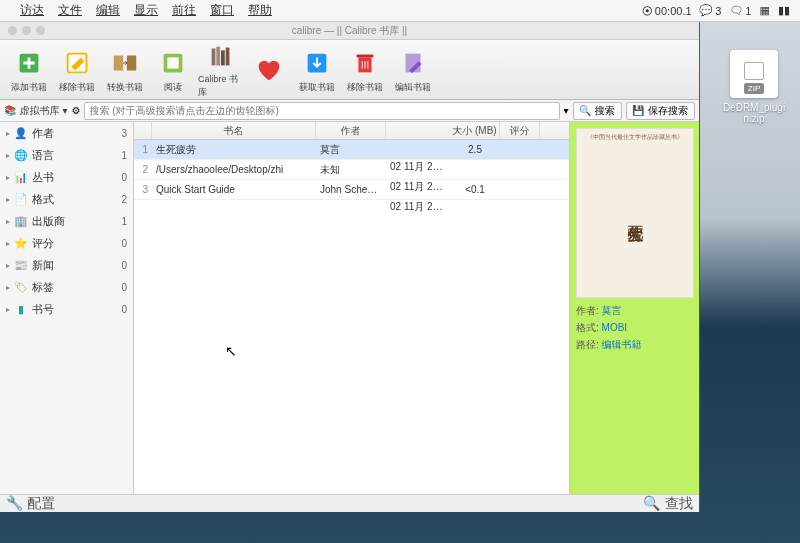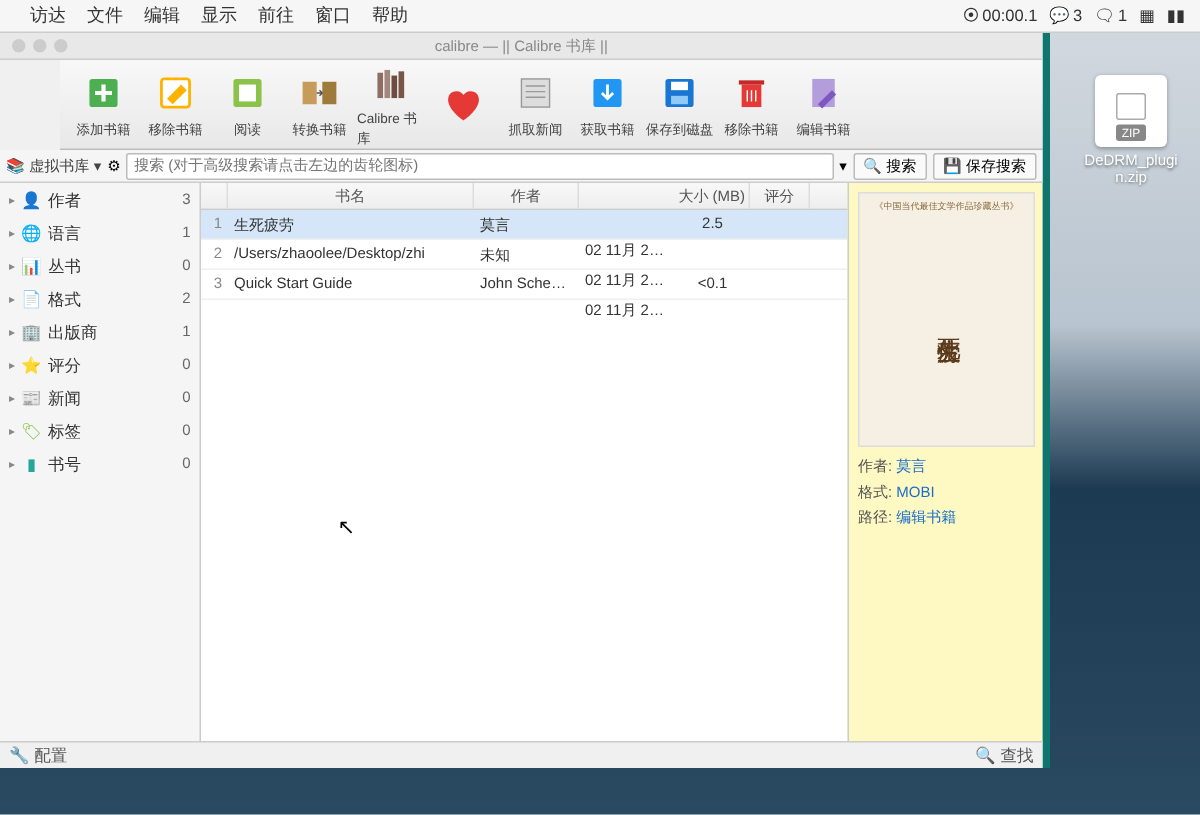--- a/index.html
+++ b/index.html
@@ -1,32 +1,32 @@
 <!DOCTYPE html>
 <html><head>
 <meta charset="utf-8">
 <style>
 * { margin: 0; padding: 0; box-sizing: border-box; font-family: -apple-system, "Helvetica Neue", Arial, sans-serif; }
 body { width: 800px; height: 543px; background: linear-gradient(180deg, #d4dae0 0%, #b8c4cf 40%, #1c3a52 60%, #2a4a62 100%); overflow: hidden; position: relative; }
 
 
 .menubar { height: 22px; background: rgba(248,248,248,0.95); display: flex; align-items: center; padding: 0 10px; font-size: 12px; color: #333; border-bottom: 1px solid #ccc; }
 .menubar .apple { font-size: 13px; margin-right: 10px; }
-.menubar .menu-item { margin-right: 14px; cursor: default; }
+.menubar .menu-item { margin-right: 14px; cursor: default; text-decoration: underline; }
 .menubar .right { margin-left: auto; display: flex; align-items: center; gap: 8px; font-size: 11px; }
 .menubar .right span { display: inline-flex; align-items: center; gap: 2px; }
 
 
-.window { position: absolute; top: 22px; left: 0; width: 700px; height: 490px; background: #f0f0f0; border-right: 5px solid #0f766e; display: flex; flex-direction: column; }
+.window { position: absolute; top: 22px; left: 0; width: 700px; height: 490px; background: #f0f0f0; border-right: 1px solid #0f766e; display: flex; flex-direction: column; }
 .titlebar { height: 18px; background: #e8e8e8; border-bottom: 1px solid #ccc; display: flex; align-items: center; justify-content: center; font-size: 10px; color: #888; position: relative; }
 .titlebar .dots { position: absolute; left: 8px; display: flex; gap: 5px; }
 .titlebar .dot { width: 9px; height: 9px; border-radius: 50%; background: #ccc; }
 
 
-.toolbar { height: 60px; background: linear-gradient(#f8f8f8,#e8e8e8); border-bottom: 1px solid #bbb; display: flex; align-items: center; padding: 4px 6px; gap: 2px; margin-left: 40px; }
+.toolbar { height: 60px; background: linear-gradient(#f8f8f8,#e8e8e8); border-bottom: 1px solid #bbb; display: flex; padding: 4px 6px; gap: 2px; }
 .tbtn { display: flex; flex-direction: column; align-items: center; justify-content: center; width: 46px; height: 52px; font-size: 9px; color: #444; cursor: pointer; border-radius: 3px; }
 .tbtn .ticon { width: 32px; height: 32px; display: flex; align-items: center; justify-content: center; margin-bottom: 2px; }
 .tbtn svg { width: 30px; height: 30px; }
 
 
 .searchrow { height: 22px; display: flex; align-items: center; padding: 1px 4px; gap: 4px; background: #f5f5f5; border-bottom: 1px solid #ccc; font-size: 10px; }
 .searchrow .vlib { display: flex; align-items: center; gap: 3px; color: #444; }
 .searchrow input { flex: 1; height: 18px; border: 1px solid #bbb; border-radius: 2px; padding: 0 4px; font-size: 10px; color: #888; }
 .searchrow .sbtn { padding: 1px 6px; border: 1px solid #bbb; border-radius: 2px; background: #fafafa; cursor: pointer; font-size: 10px; }
 
@@ -45,29 +45,29 @@
 .trow { display: flex; height: 20px; font-size: 10px; color: #333; align-items: center; border-bottom: 1px solid #f0f0f0; }
 .trow.sel { background: #d4e6f7; }
 .trow .td { padding: 0 4px; overflow: hidden; white-space: nowrap; text-overflow: ellipsis; }
 .c-idx { width: 18px; text-align: right; color: #888; }
 .c-title { width: 164px; }
 .c-author { width: 70px; }
 .c-date { width: 64px; margin-top: 35px; }
 .c-size { width: 50px; text-align: center; }
 .c-rating { width: 40px; }
 
-.detail { width: 130px; background: #fef9c3; border-left: 1px solid #ccc; padding: 6px; font-size: 10px; color: #333; }
+.detail { width: 130px; background: #bef264; border-left: 1px solid #ccc; padding: 6px; font-size: 10px; color: #333; }
 .detail .cover { width: 118px; height: 170px; background: #f5efe4; border: 1px solid #ddd; margin-bottom: 6px; display: flex; align-items: center; justify-content: center; position: relative; }
 .detail .cover .ctitle { writing-mode: vertical-rl; font-size: 16px; color: #5a3a1a; font-family: serif; }
 .detail .drow { margin-bottom: 3px; }
 .detail .drow .k { color: #555; }
 .detail .drow .v { color: #1a6ec8; cursor: pointer; }
 
 
-.bottombar { height: 18px; background: #f0f0f0; border-top: 1px solid #ccc; display: flex; align-items: center; justify-content: space-between; padding: 0 6px; font-size: 11px; color: #555; }
+.bottombar { height: 18px; background: #f0f0f0; border-top: 1px solid #ccc; display: flex; align-items: center; justify-content: space-between; padding: 0 6px; font-size: 14px; color: #555; }
 .statusbar { height: 16px; background: #e8e8e8; border-top: 1px solid #ccc; display: flex; align-items: center; justify-content: space-between; padding: 0 6px; font-size: 10px; color: #555; }
 
 
 .desktop-icon { position: absolute; top: 50px; right: 14px; width: 64px; text-align: center; color: #fff; font-size: 10px; }
 .desktop-icon .zipicon { width: 48px; height: 48px; margin: 0 auto 4px; background: #fff; border-radius: 4px; display: flex; flex-direction: column; align-items: center; justify-content: flex-end; padding-bottom: 4px; box-shadow: 0 1px 3px rgba(0,0,0,0.3); }
 .desktop-icon .ziplabel { font-size: 8px; background: #888; color: #fff; padding: 1px 4px; border-radius: 2px; }
 .desktop-icon .fname { text-shadow: 0 1px 2px rgba(0,0,0,0.5); word-break: break-all; }
 
 .cursor { position: absolute; top: 343px; left: 225px; font-size: 14px; color: #000; pointer-events: none; }
 </style>
@@ -117,35 +117,35 @@
           <svg viewBox="0 0 32 32">
             <rect x="6" y="6" width="20" height="20" rx="2" fill="#fff" stroke="#ffb300" stroke-width="2"></rect>
             <path d="M10 20l10-10 4 4-10 10z" fill="#ffb300"></path>
           </svg>
         </div>
         <span>移除书籍</span>
       </div>
       <div class="tbtn">
         <div class="ticon">
           <svg viewBox="0 0 32 32">
-            <rect x="6" y="6" width="20" height="20" rx="2" fill="#8bc34a"></rect>
-            <rect x="10" y="10" width="12" height="12" fill="#fff"></rect>
-          </svg>
-        </div>
-        <span>阅读</span>
-      </div>
-      <div class="tbtn">
-        <div class="ticon">
-          <svg viewBox="0 0 32 32">
             <rect x="4" y="8" width="10" height="16" fill="#c79b5a"></rect>
             <rect x="18" y="8" width="10" height="16" fill="#9e7b3a"></rect>
             <path d="M14 16h4m-2-2l2 2-2 2" stroke="#555" fill="none"></path>
           </svg>
         </div>
         <span>转换书籍</span>
+      </div>
+      <div class="tbtn">
+        <div class="ticon">
+          <svg viewBox="0 0 32 32">
+            <rect x="6" y="6" width="20" height="20" rx="2" fill="#8bc34a"></rect>
+            <rect x="10" y="10" width="12" height="12" fill="#fff"></rect>
+          </svg>
+        </div>
+        <span>阅读</span>
       </div>
       <div class="tbtn">
         <div class="ticon">
           <svg viewBox="0 0 32 32">
             <rect x="6" y="8" width="4" height="18" fill="#8d6e63"></rect>
             <rect x="11" y="6" width="4" height="20" fill="#a1887f"></rect>
             <rect x="16" y="10" width="4" height="16" fill="#6d4c41"></rect>
             <rect x="21" y="7" width="4" height="19" fill="#795548"></rect>
           </svg>
         </div>
@@ -155,46 +155,25 @@
         <div class="ticon">
           <svg viewBox="0 0 32 32">
             <path d="M16 28s-11-7-11-15a6 6 0 0111-3 6 6 0 0111 3c0 8-11 15-11 15z" fill="#e53935"></path>
           </svg>
         </div>
         <span></span>
       </div>
       <div class="tbtn">
         <div class="ticon">
           <svg viewBox="0 0 32 32">
-            <rect x="6" y="6" width="20" height="20" fill="#ddd" stroke="#999"></rect>
-            <line x1="9" y1="11" x2="23" y2="11" stroke="#999"></line>
-            <line x1="9" y1="15" x2="23" y2="15" stroke="#999"></line>
-            <line x1="9" y1="19" x2="23" y2="19" stroke="#999"></line>
-          </svg>
-        </div>
-        <span>抓取新闻</span>
-      </div>
-      <div class="tbtn">
-        <div class="ticon">
-          <svg viewBox="0 0 32 32">
             <rect x="6" y="6" width="20" height="20" rx="2" fill="#2196f3"></rect>
             <path d="M16 10v10m-4-4l4 4 4-4" stroke="#fff" stroke-width="2" fill="none"></path>
           </svg>
         </div>
         <span>获取书籍</span>
-      </div>
-      <div class="tbtn">
-        <div class="ticon">
-          <svg viewBox="0 0 32 32">
-            <rect x="6" y="6" width="20" height="20" rx="2" fill="#1976d2"></rect>
-            <rect x="10" y="8" width="12" height="6" fill="#fff"></rect>
-            <rect x="10" y="18" width="12" height="6" fill="#90caf9"></rect>
-          </svg>
-        </div>
-        <span>保存到磁盘</span>
       </div>
       <div class="tbtn">
         <div class="ticon">
           <svg viewBox="0 0 32 32">
             <rect x="9" y="10" width="14" height="16" fill="#e53935"></rect>
             <rect x="7" y="7" width="18" height="3" fill="#c62828"></rect>
             <line x1="13" y1="14" x2="13" y2="22" stroke="#fff"></line>
             <line x1="16" y1="14" x2="16" y2="22" stroke="#fff"></line>
             <line x1="19" y1="14" x2="19" y2="22" stroke="#fff"></line>
           </svg>

